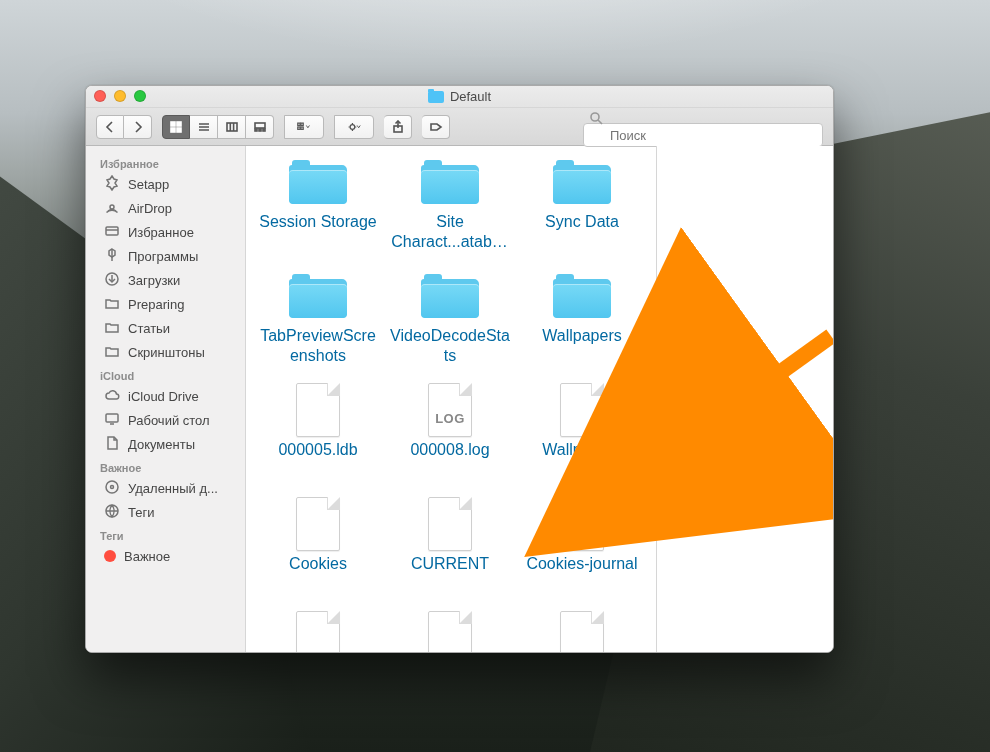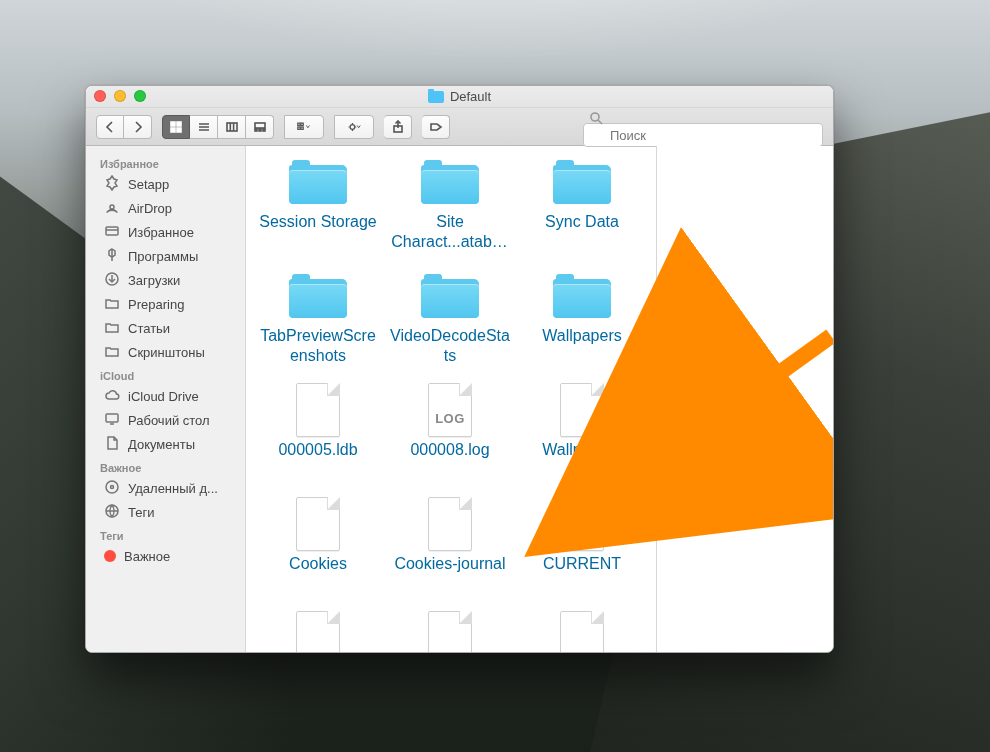--- a/index.html
+++ b/index.html
@@ -390,27 +390,27 @@
             <div class="item">
               <div class="glyph">
                 <div class="file-glyph"></div>
               </div>
               <div class="name">Cookies</div>
             </div>
             <div class="item">
               <div class="glyph">
                 <div class="file-glyph"></div>
               </div>
+              <div class="name">CURRENT</div>
+            </div>
+            <div class="item">
+              <div class="glyph">
+                <div class="file-glyph"></div>
+              </div>
               <div class="name">Cookies-journal</div>
-            </div>
-            <div class="item">
-              <div class="glyph">
-                <div class="file-glyph"></div>
-              </div>
-              <div class="name">CURRENT</div>
             </div>
             <div class="item">
               <div class="glyph">
                 <div class="file-glyph"></div>
               </div>
               <div class="name"></div>
             </div>
             <div class="item">
               <div class="glyph">
                 <div class="file-glyph"></div>

